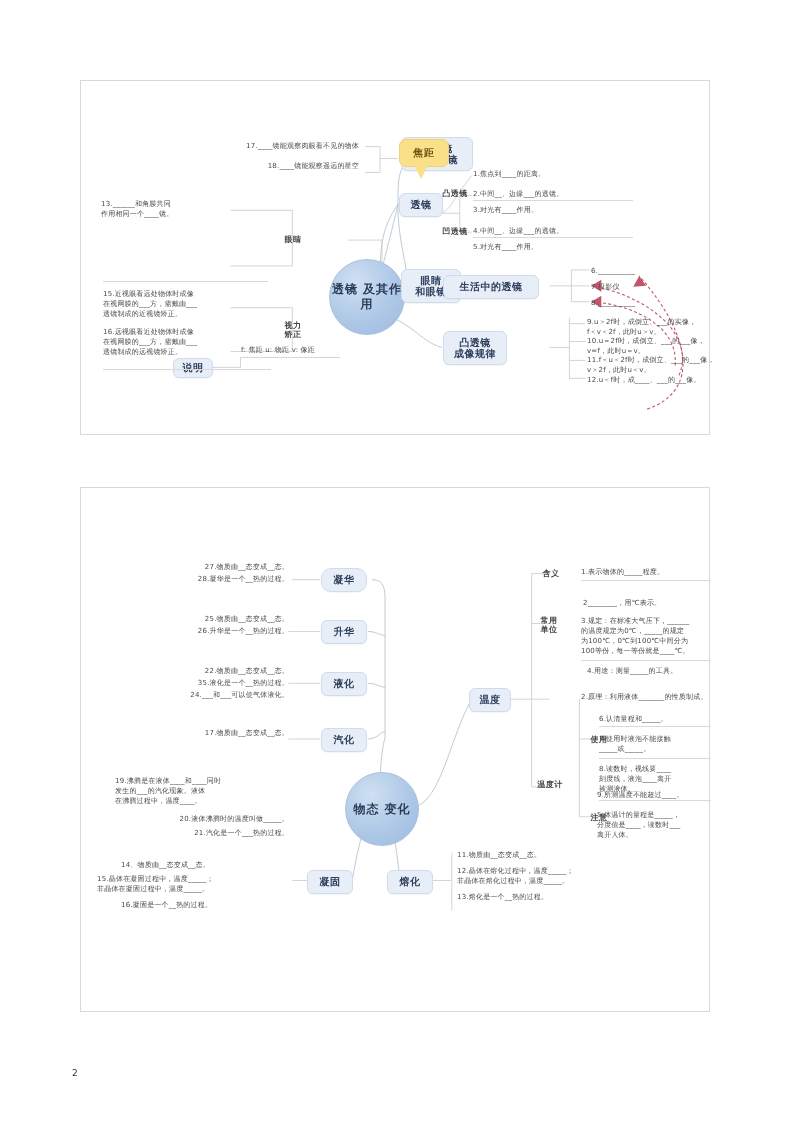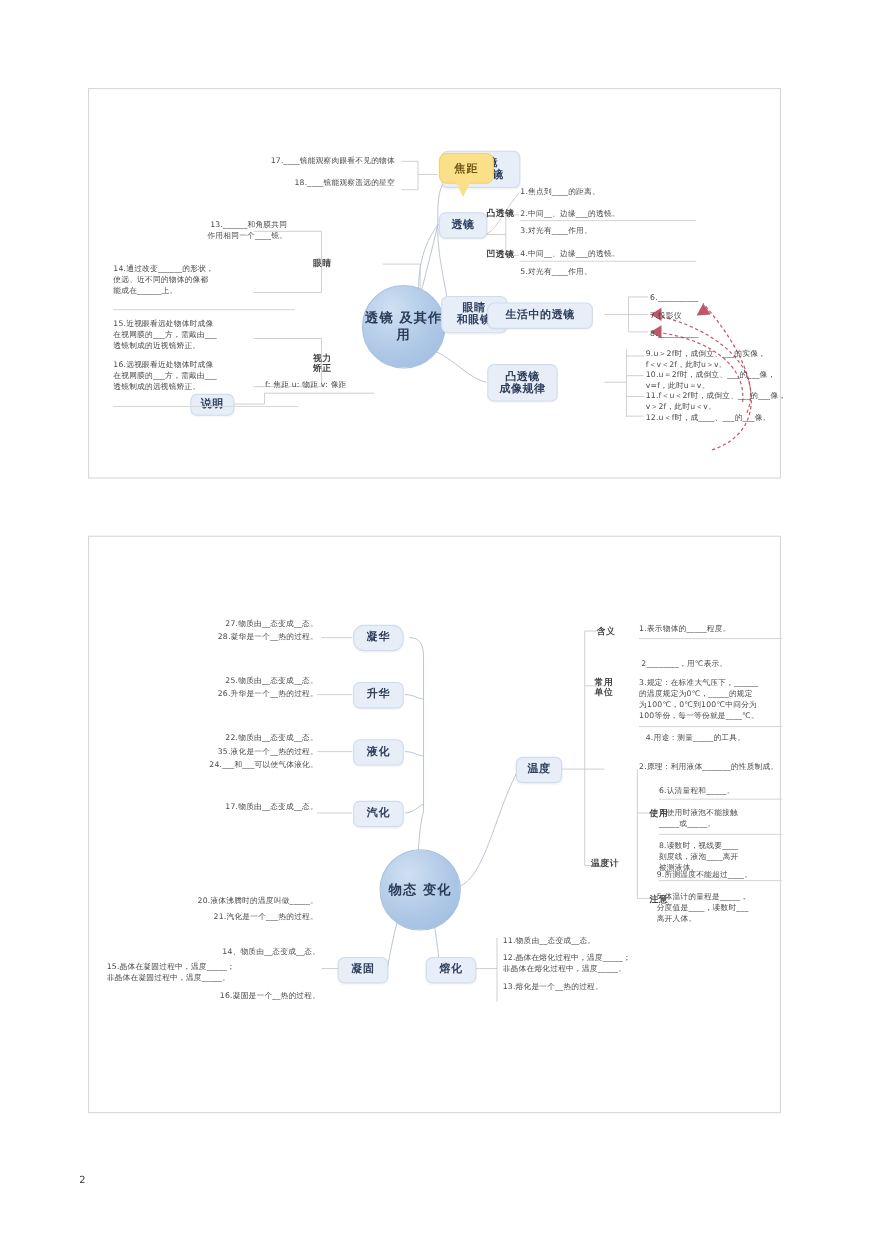--- a/index.html
+++ b/index.html
@@ -47,21 +47,21 @@
     content:"";position:absolute;left:14px;bottom:-13px;
     width:0;height:0;border-left:7px solid transparent;border-right:7px solid transparent;
     border-top:14px solid #fbe08a;
   }
 
   
   .tblock{
     position:absolute;font-size:7px;line-height:1.45;color:#4a4a4a;
     letter-spacing:.2px;white-space:pre-line;
   }
-  .tblock.c{text-align:right;}
+  .tblock.c{text-align:left;}
   .tblock.r{text-align:right;}
 
   
   .rule{position:absolute;border-bottom:1px solid #d9d9d9;}
 
   
   svg.lines{position:absolute;left:0;top:0;width:100%;height:100%;pointer-events:none;overflow:visible;}
   .ln{fill:none;stroke:#b9c4d2;stroke-width:.9;}
   .ln2{fill:none;stroke:#c9c9c9;stroke-width:.8;}
   .arrowline{fill:none;stroke:#c2556a;stroke-width:1.1;stroke-dasharray:3 2.4;}
@@ -152,23 +152,20 @@
 矫正</div>
 
     <div class="node md" style="left:92px;top:277px;width:40px;height:20px;">说明</div>
     <div class="tblock" style="left:160px;top:264px;width:150px;font-size:7px;">f: 焦距    u: 物距    v: 像距</div>
 
     <div class="tblock r" style="left:28px;top:60px;width:250px;">17.____镜能观察肉眼看不见的物体</div>
     <div class="tblock r" style="left:28px;top:80px;width:250px;">18.____镜能观察遥远的星空</div>
 
     <div class="tblock c" style="left:20px;top:118px;width:160px;">13.______和角膜共同
 作用相同一个____镜。</div>
-    <div class="tblock" style="left:22px;top:158px;width:165px;">14.通过改变______的形状，
-使远、近不同的物体的像都
-能成在______上。</div>
     <div class="rule" style="left:22px;top:200px;width:165px;"></div>
 
     <div class="tblock" style="left:22px;top:208px;width:168px;">15.近视眼看远处物体时成像
 在视网膜的___方，需戴由___
 透镜制成的近视镜矫正。</div>
     <div class="tblock" style="left:22px;top:246px;width:168px;">16.远视眼看近处物体时成像
 在视网膜的___方，需戴由___
 透镜制成的远视镜矫正。</div>
     <div class="rule" style="left:22px;top:288px;width:168px;"></div>
 
@@ -251,20 +248,23 @@
     <div class="tblock r" style="left:26px;top:86px;width:182px;">28.凝华是一个__热的过程。</div>
 
     <div class="tblock r" style="left:30px;top:126px;width:178px;">25.物质由__态变成__态。</div>
     <div class="tblock r" style="left:26px;top:138px;width:182px;text-align:right;">26.升华是一个__热的过程。</div>
 
     <div class="tblock r" style="left:30px;top:178px;width:178px;">22.物质由__态变成__态。</div>
     <div class="tblock r" style="left:26px;top:190px;width:182px;">35.液化是一个__热的过程。</div>
     <div class="tblock r" style="left:20px;top:202px;width:188px;">24.___和___可以使气体液化。</div>
 
     <div class="tblock r" style="left:34px;top:240px;width:174px;">17.物质由__态变成__态。</div>
+    <div class="tblock" style="left:34px;top:288px;width:178px;">19.沸腾是在液体____和____同时
+    发生的___的汽化现象。液体
+    在沸腾过程中，温度____。</div>
     <div class="tblock r" style="left:26px;top:326px;width:182px;">20.液体沸腾时的温度叫做_____。</div>
     <div class="tblock r" style="left:34px;top:340px;width:174px;">21.汽化是一个___热的过程。</div>
 
     <div class="tblock c" style="left:40px;top:372px;width:170px;">14、物质由__态变成__态。</div>
     <div class="tblock" style="left:16px;top:386px;width:196px;">15.晶体在凝固过程中，温度_____；
 非晶体在凝固过程中，温度_____。</div>
     <div class="tblock c" style="left:40px;top:412px;width:170px;">16.凝固是一个__热的过程。</div>
 
     <div class="tblock" style="left:376px;top:362px;width:150px;">11.物质由__态变成__态。</div>
     <div class="tblock" style="left:376px;top:378px;width:160px;">12.晶体在熔化过程中，温度_____；

